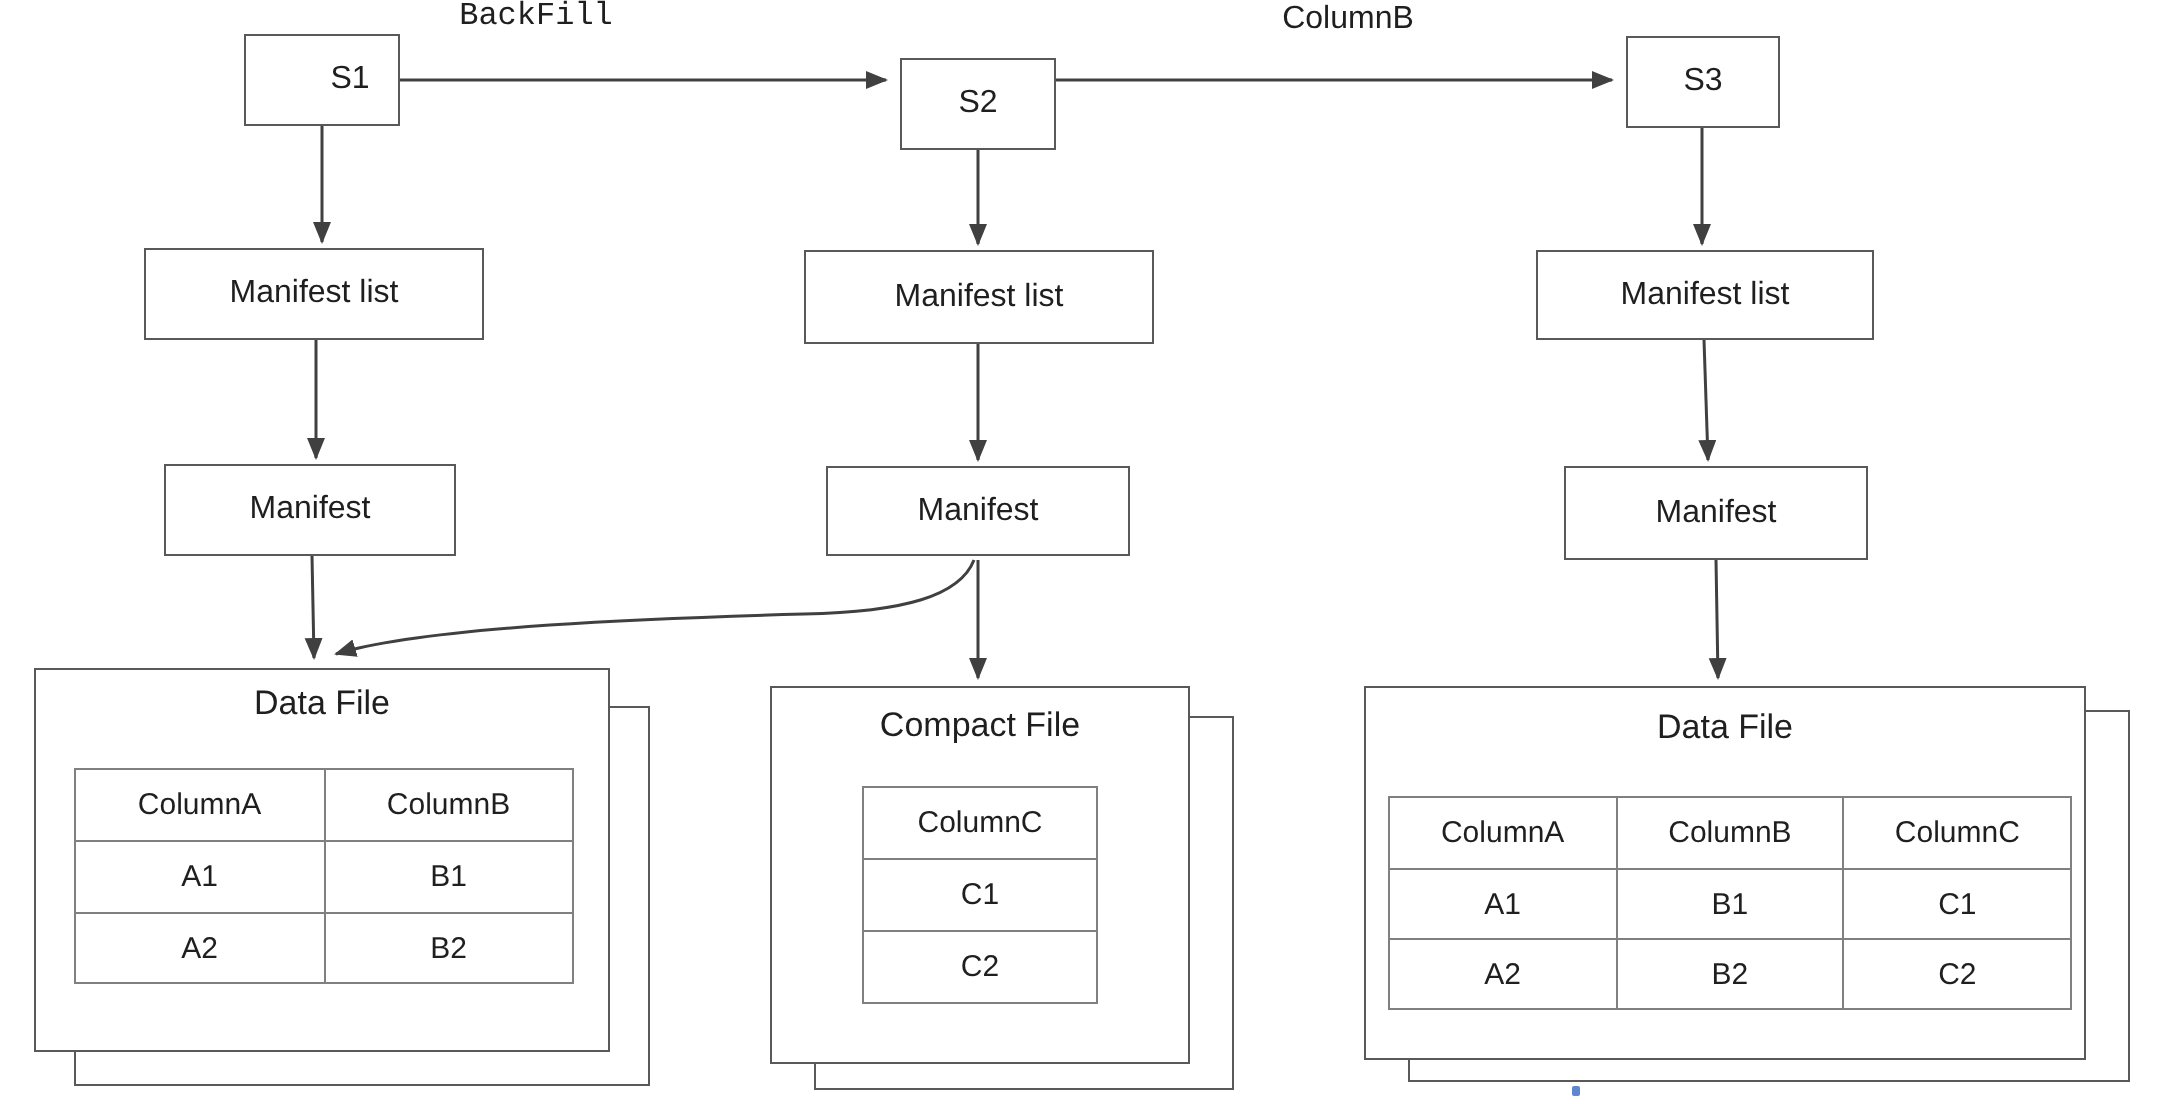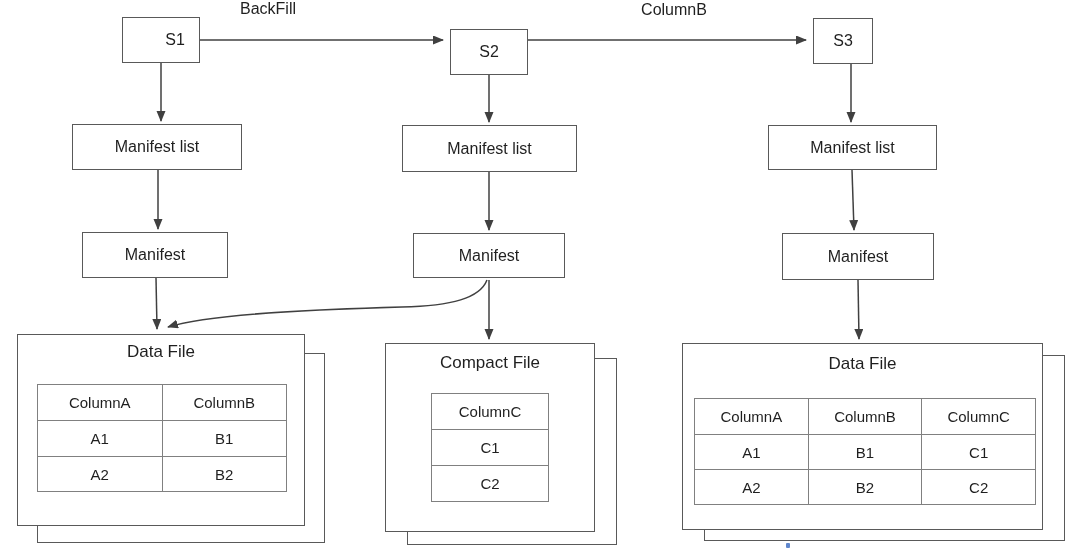--- a/index.html
+++ b/index.html
@@ -44,26 +44,26 @@
       <path d="M158 170 L158 229" marker-end="url(#ah)"></path>
       <path d="M489 172 L489 230" marker-end="url(#ah)"></path>
       <path d="M852 170 L854 230" marker-end="url(#ah)"></path>
       <path d="M156 278 L157 329" marker-end="url(#ah)"></path>
       <path d="M489 280 L489 339" marker-end="url(#ah)"></path>
       <path d="M858 280 L859 339" marker-end="url(#ah)"></path>
       <path d="M487 280 C480 298 452 306 402 307 C330 309 213 313 168 327" marker-end="url(#ah)"></path>
     </g>
   </svg>
 
-  <div class="edge-label" style="left:228px;top:0px;width:80px;">BackFill</div>
+  <div class="edge-label" style="left:228px;top:0px;width:80px;font-family:Liberation Mono, monospace;">BackFill</div>
   <div class="edge-label" style="left:631px;top:1px;width:86px;">ColumnB</div>
 
   <div class="box" style="left:122px;top:17px;width:78px;height:46px;padding-left:28px;">S1</div>
   <div class="box" style="left:450px;top:17px;width:78px;height:46px;margin-top:12px;">S2</div>
-  <div class="box" style="left:813px;top:18px;width:60px;height:46px;">S3</div>
+  <div class="box" style="left:813px;top:18px;width:77px;height:46px;">S3</div>
 
   <div class="box" style="left:72px;top:124px;width:170px;height:46px;">Manifest list</div>
   <div class="box" style="left:402px;top:125px;width:175px;height:47px;">Manifest list</div>
   <div class="box" style="left:768px;top:125px;width:169px;height:45px;">Manifest list</div>
 
   <div class="box" style="left:82px;top:232px;width:146px;height:46px;">Manifest</div>
   <div class="box" style="left:413px;top:233px;width:152px;height:45px;">Manifest</div>
   <div class="box" style="left:782px;top:233px;width:152px;height:47px;">Manifest</div>
 
   <div class="card-back" style="left:37px;top:353px;width:288px;height:190px;"></div>

